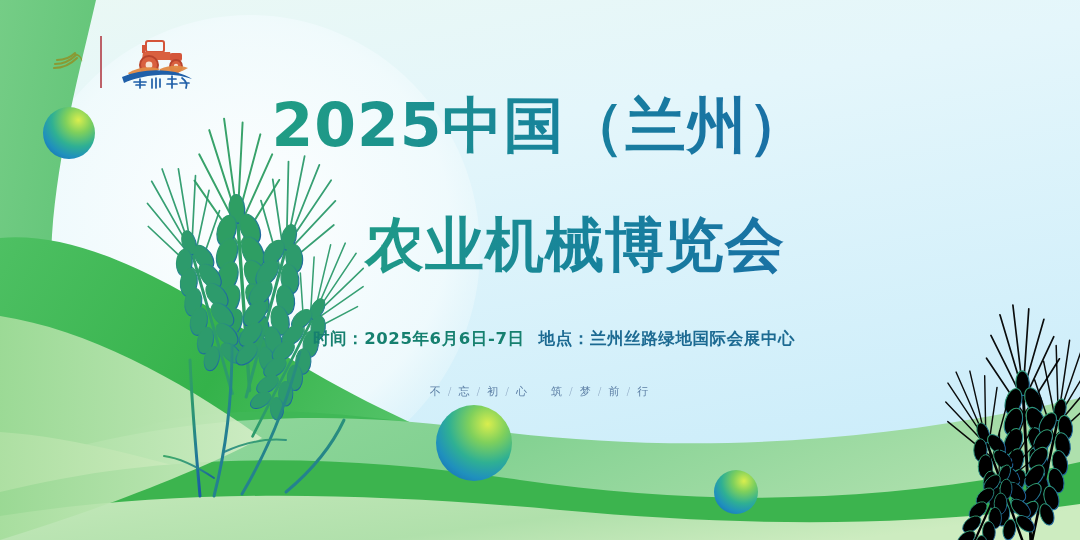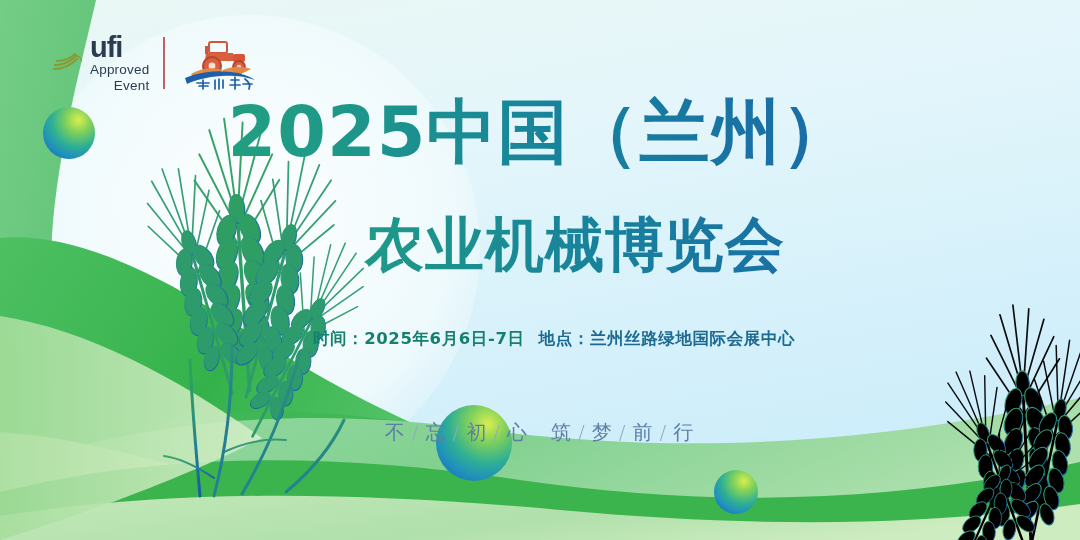--- a/index.html
+++ b/index.html
@@ -31,39 +31,38 @@
 
   
   .headline{
     position:absolute;z-index:6;text-align:center;white-space:nowrap;
     font-family:"DejaVu Sans","Liberation Sans",sans-serif;
     font-weight:700;letter-spacing:1px;
     background:linear-gradient(90deg,#2aa86d 0%,#1f9b86 28%,#17829c 52%,#1a6aa8 78%,#1a559b 100%);
     -webkit-background-clip:text;background-clip:text;color:transparent;
     -webkit-text-fill-color:transparent;
   }
-  .headline-1{left:0;right:0;top:86px;font-size:70px;}
+  .headline-1{left:0;right:0;top:86px;font-size:60px;}
   .headline-2{left:70px;right:0;top:206px;font-size:59px;}
 
   
   .meta-line{
     position:absolute;left:0;right:0;top:328px;text-align:center;z-index:6;
     font-size:16.5px;font-weight:700;color:#16806f;letter-spacing:.6px;white-space:nowrap;
     font-family:"DejaVu Sans","Liberation Sans",sans-serif;
     margin-left:28px;
   }
   .meta-line .loc{color:#1c6a92;}
   .meta-gap{display:inline-block;width:14px;}
 
   
   .tagline{
     position:absolute;left:0;right:0;top:384px;text-align:center;z-index:6;
-    font-size:20px;color:#5c7fa5;letter-spacing:2px;white-space:nowrap;
+    font-size:11px;color:#5c7fa5;letter-spacing:2px;white-space:nowrap;
     font-family:"DejaVu Sans","Liberation Sans",sans-serif;
-    margin-top:35px;
   }
   .tagline .sep{color:#8fa9c4;margin:0 5px;font-weight:300;}
   .tagline .tg-gap{display:inline-block;width:22px;}
 </style>
 </head>
 <body>
 
 <div id="poster">
 
   <svg id="bg-svg" viewBox="0 0 1080 540" preserveAspectRatio="none" xmlns="http://www.w3.org/2000/svg">
@@ -229,25 +228,20 @@
 
     <div class="ufi-logo">
       <svg width="34" height="22" viewBox="0 0 34 22">
         <g stroke="#8a9a34" stroke-width="2.1" fill="none" stroke-linecap="round">
           <path d="M2,17 C10,17 18,14 25,7"></path>
           <path d="M3,13 C11,13 18,10 24,4"></path>
           <path d="M5,9  C12,9  18,7  23,2"></path>
         </g>
         <path d="M22,2 C28,3 31,7 30,11 C29,7 26,4 22,4 Z" fill="#8a9a34"></path>
       </svg>
-      <div class="ufi-text">
-        <div class="ufi-word">ufi</div>
-        <div class="ufi-sub">Approved</div>
-        <div class="ufi-sub">Event</div>
-      </div>
     </div>
 
     <div class="logo-divider"></div>
 
     <svg width="80" height="58" viewBox="0 0 80 58">
 
       <g>
         <rect x="30" y="8" width="18" height="11" rx="2" fill="none" stroke="#d4553a" stroke-width="2"></rect>
         <path d="M27,19 L54,19 L57,27 L26,27 Z" fill="#d9603f"></path>
         <rect x="54" y="20" width="12" height="8" rx="2" fill="#d4553a"></rect>

